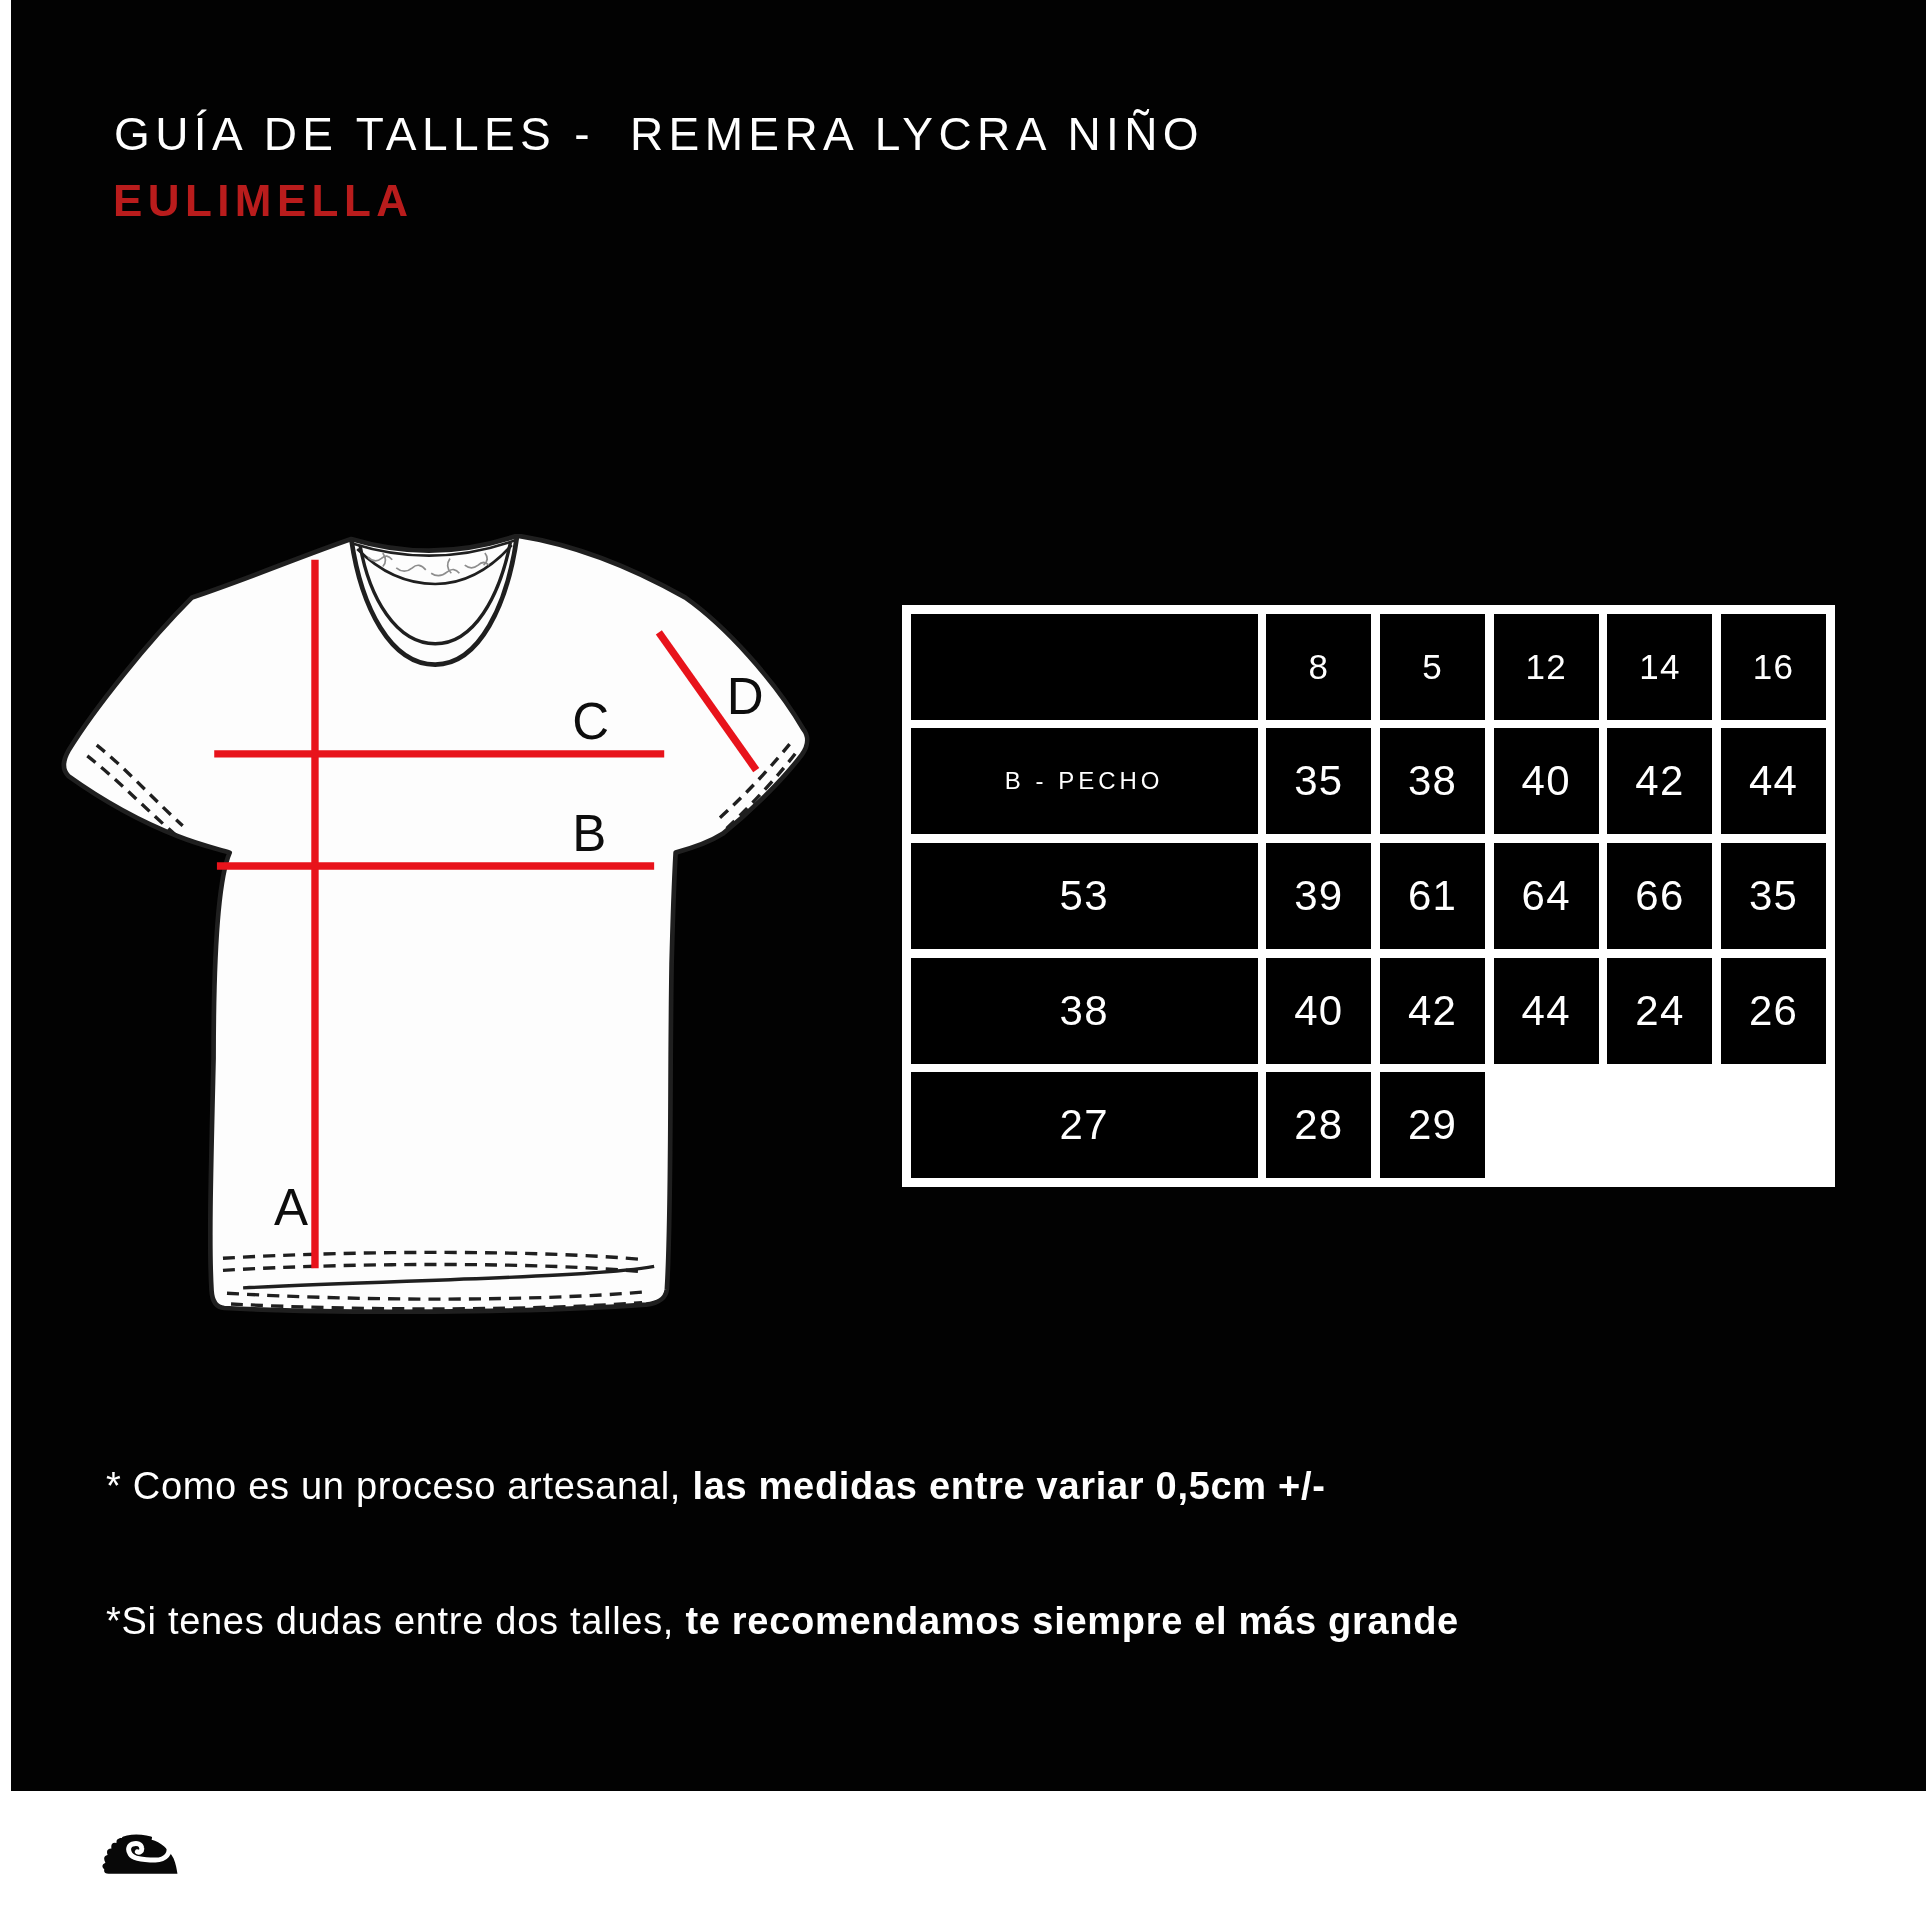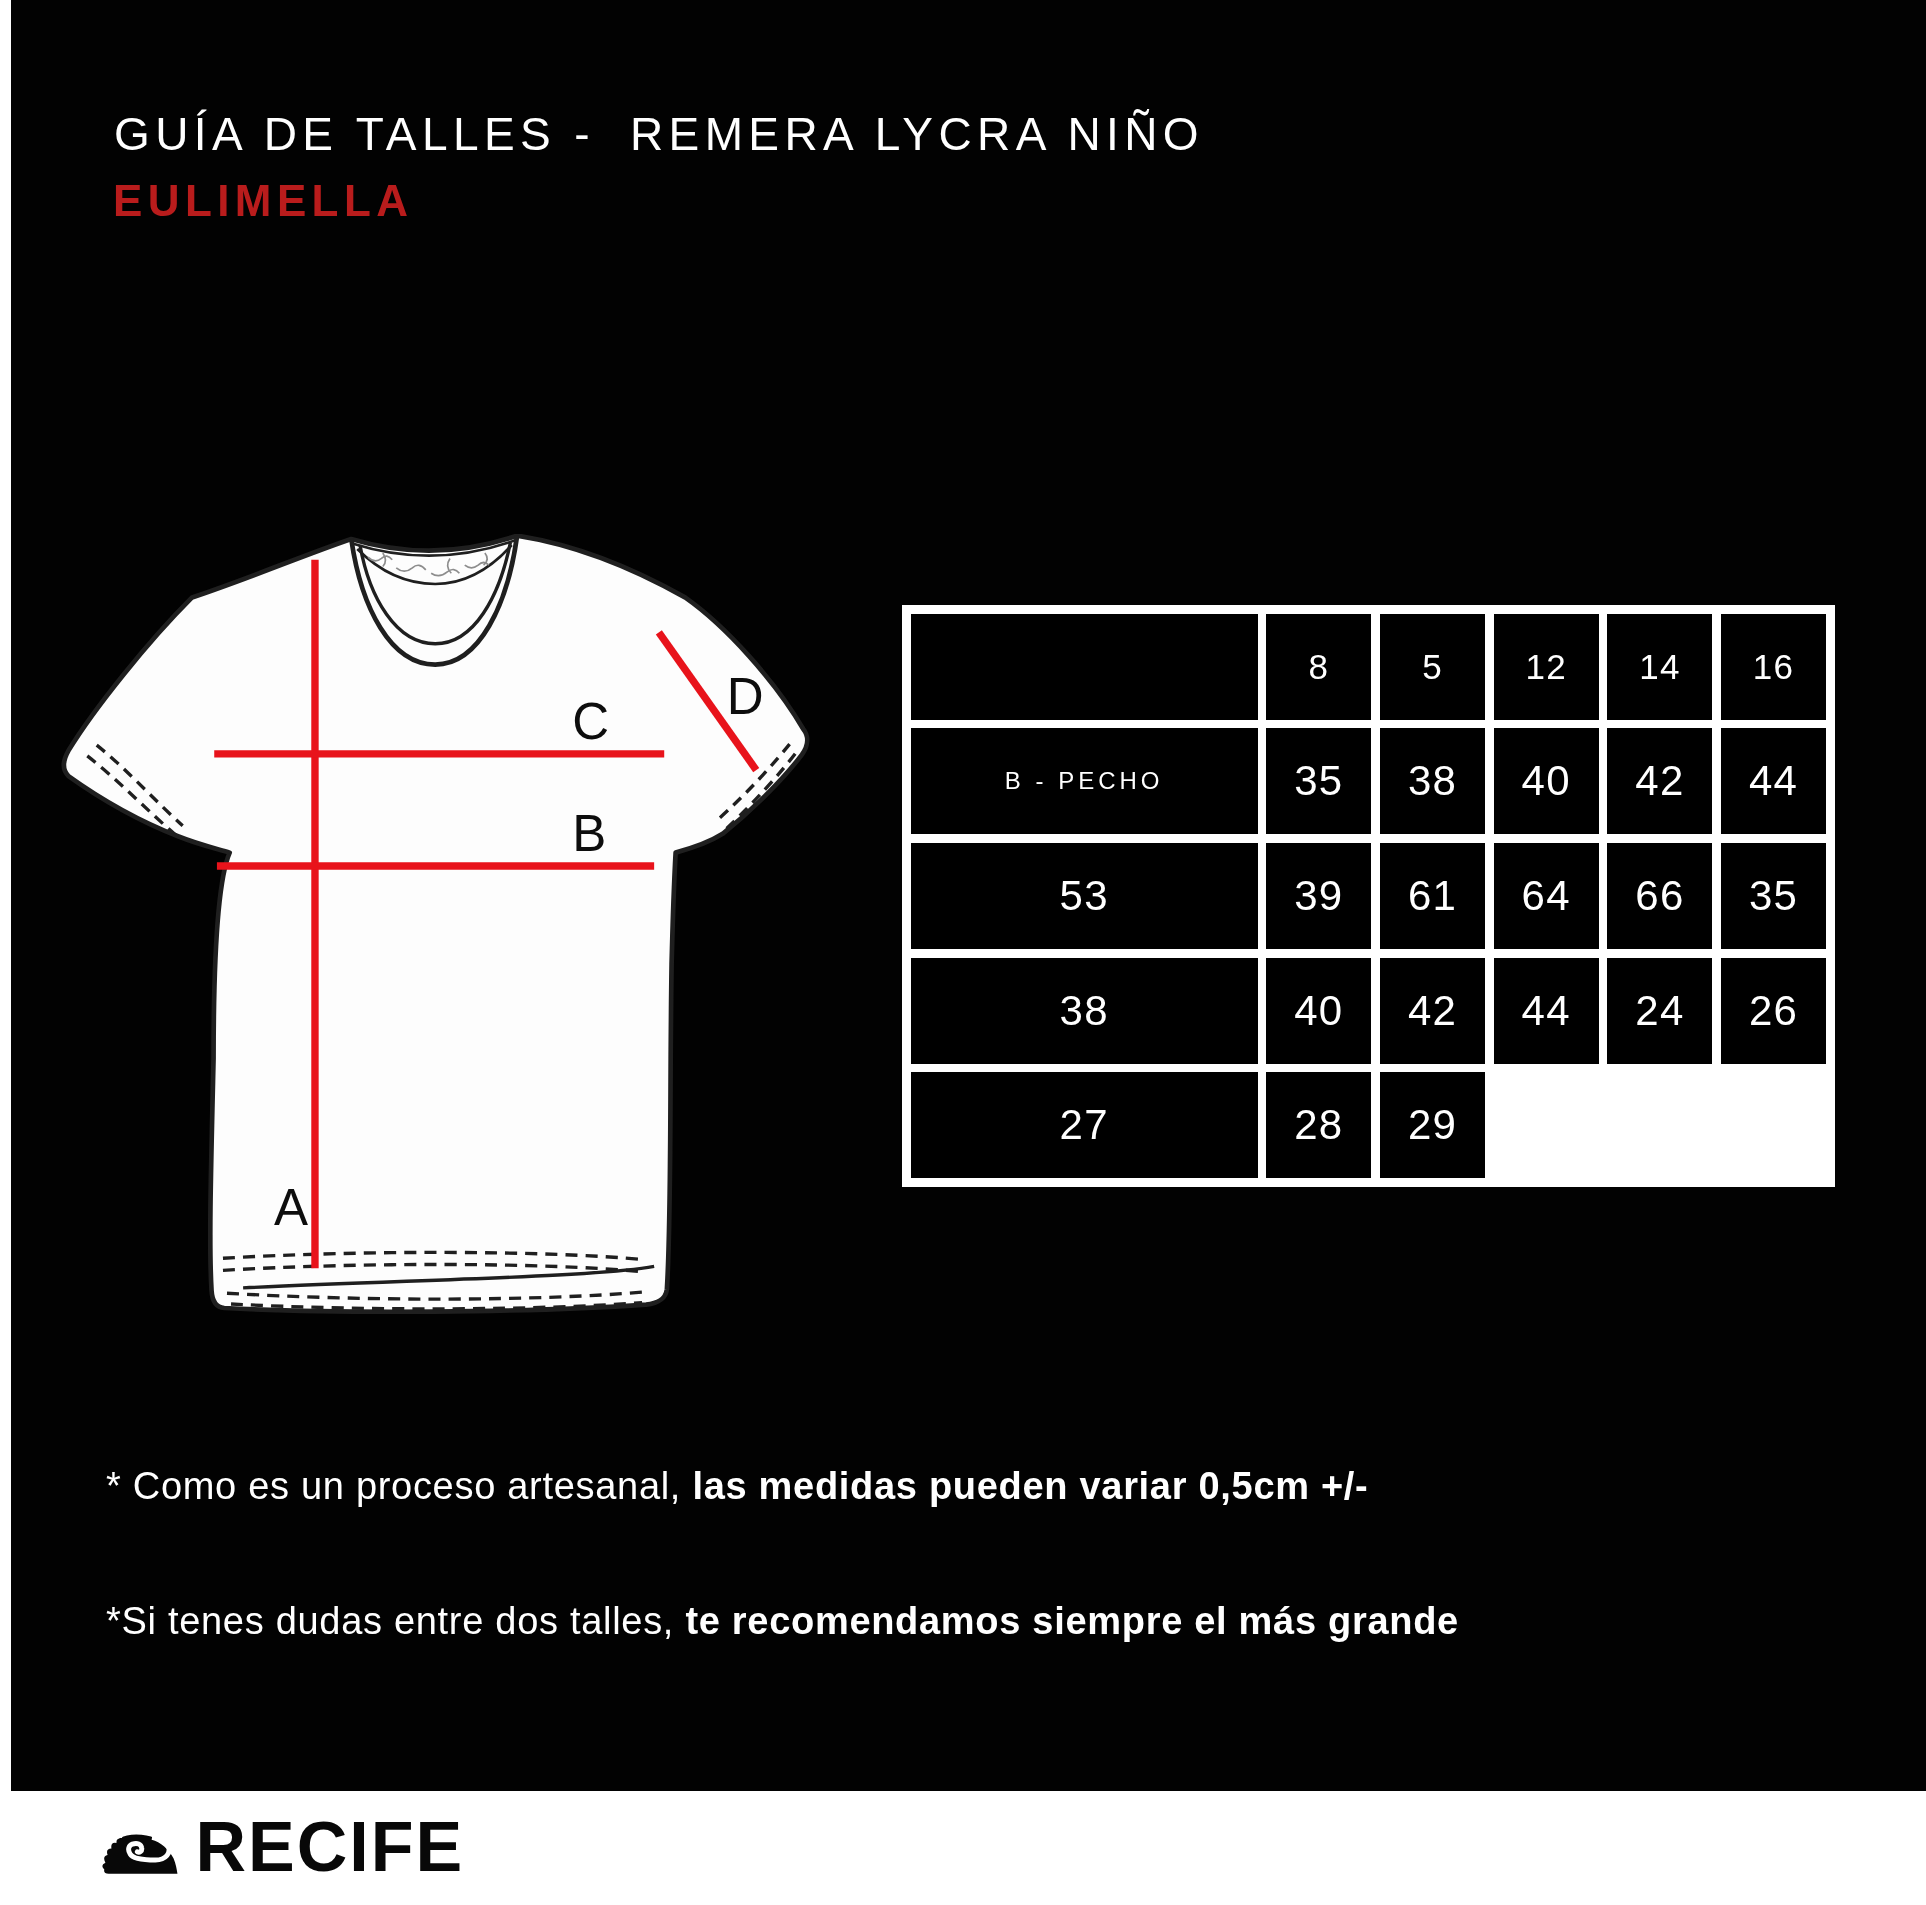--- a/index.html
+++ b/index.html
@@ -156,33 +156,32 @@
     <div class="cell value">42</div>
     <div class="cell value">44</div>
     <div class="cell value">24</div>
     <div class="cell value">26</div>
     <div class="cell value">27</div>
     <div class="cell value">28</div>
     <div class="cell value">29</div>
   </div>
 
 <div class="note note1">
-  <span>* Como es un proceso artesanal, </span><b>las medidas pueden variar 0,5cm +/-</b>
+  <span>* Como es un proceso artesanal, </span><b>las medidas entre variar 0,5cm +/-</b>
 </div>
 <div class="note note2">
   <span>*Si tenes dudas entre dos talles, </span><b>te recomendamos siempre el más grande</b>
 </div>
 
 <div class="footer">
   <div class="brand">
     <svg width="77" height="55" viewBox="0 0 140 100">
       <path fill="#080808" d="M14,96
         Q4,96 6,88 Q-2,80 8,76 Q2,64 12,62 Q8,50 19,50 Q17,38 28,40 Q28,28 38,31
         Q42,19 51,24 Q57,14 64,20 Q73,12 77,21 Q86,16 86,26 Q95,24 92,34
         C108,38 124,52 132,68 C136,78 138,88 139,96 L139,96 Z"></path>
       <path fill="none" stroke="#ffffff" stroke-width="9" stroke-linecap="round" d="M2,52 C16,34 38,20 64,20 C92,20 114,30 122,44
            C128,58 118,71 99,71 C78,71 58,69 53,60
            C48,52 50,45 57,42 C66,39 73,42 74,49 C75,55 70,58 66,56"></path>
     </svg>
-    <div class="brand-name">RECIFE</div>
   </div>
 </div>
 
 
 </body></html>

